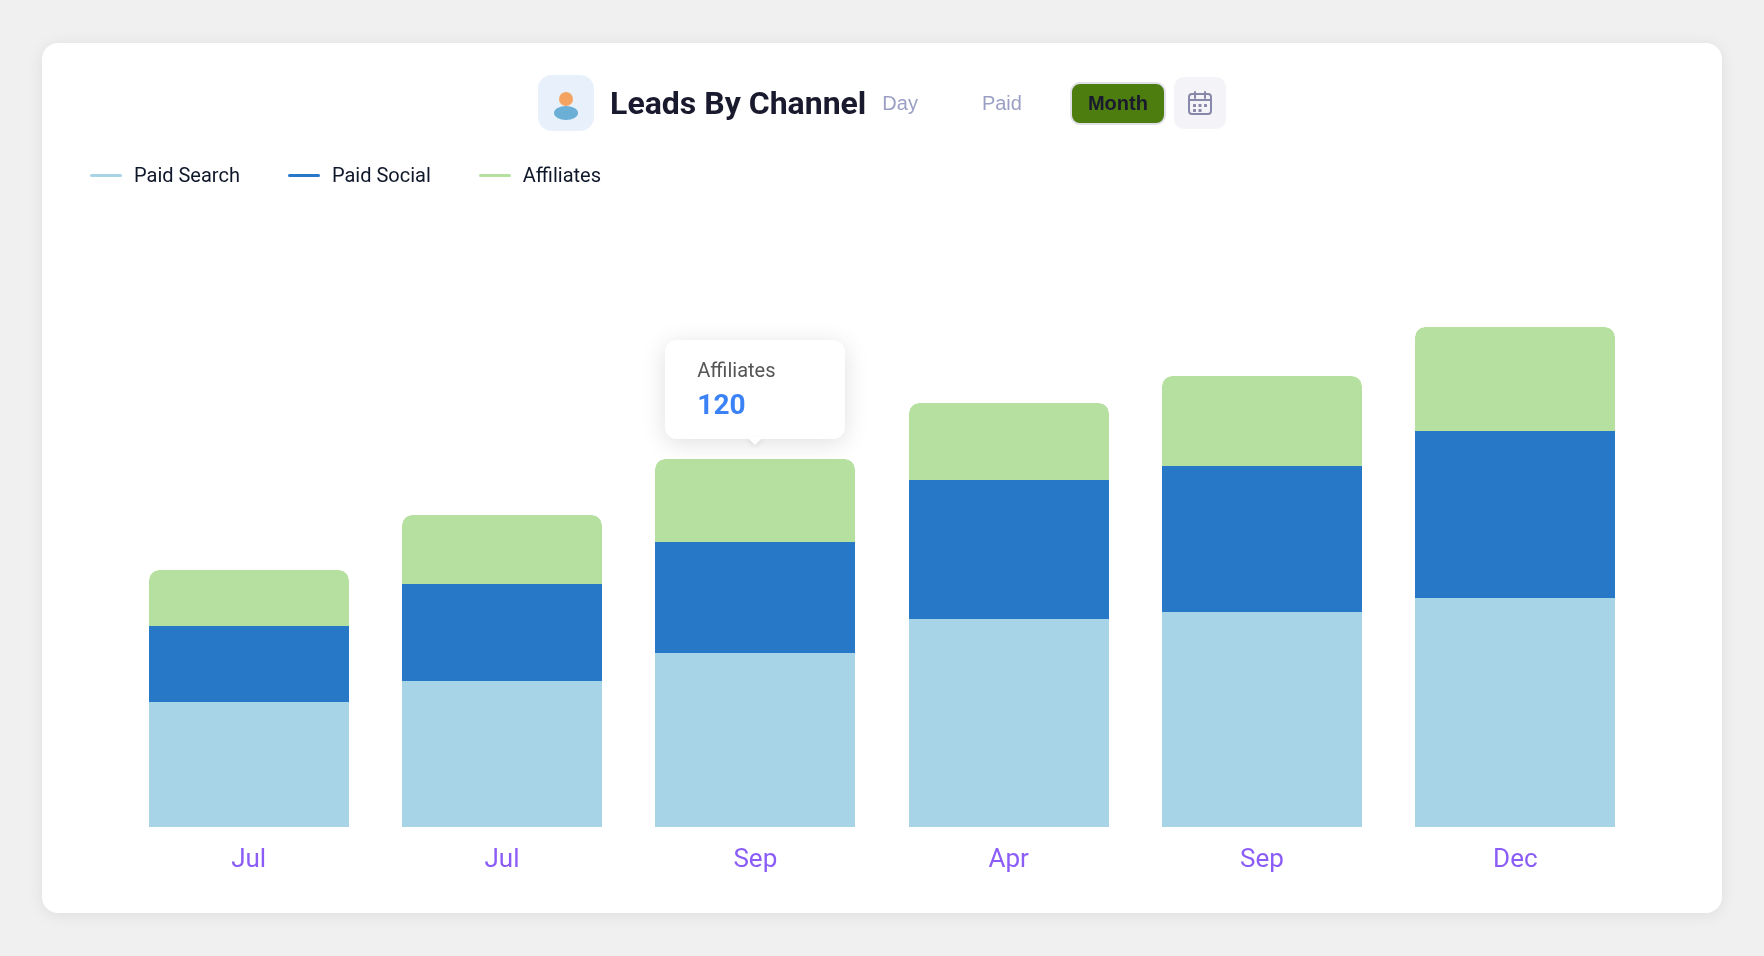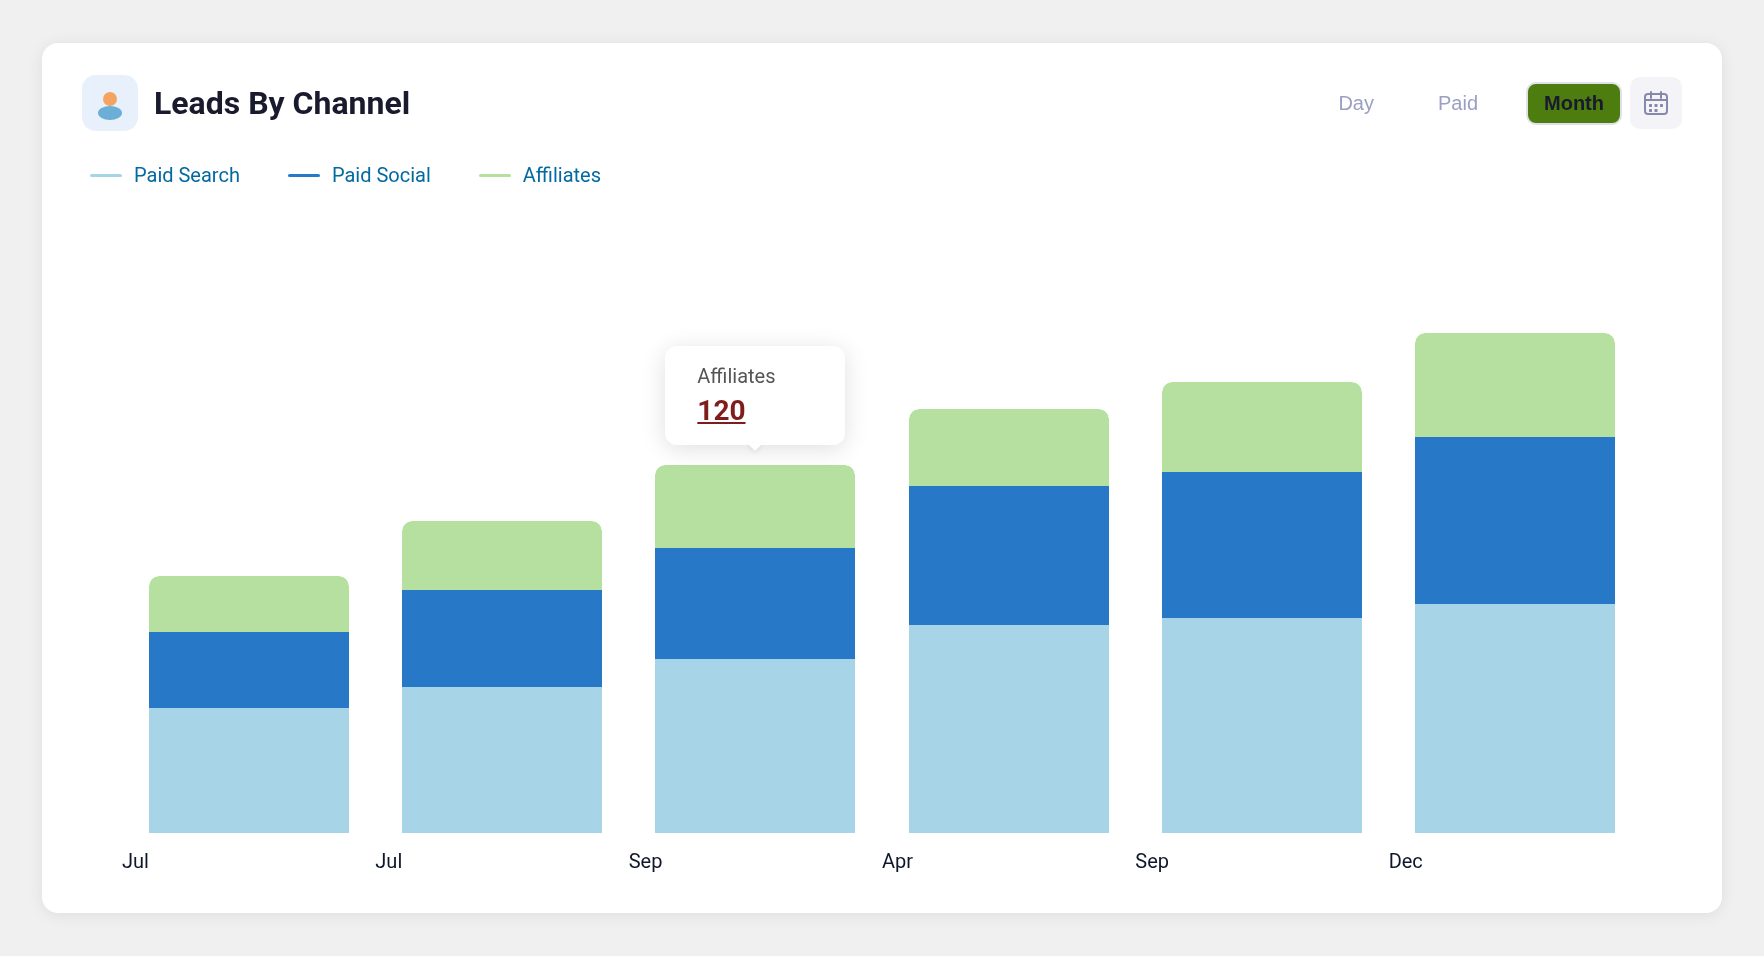--- a/index.html
+++ b/index.html
@@ -18,21 +18,21 @@
       width: 1680px;
       min-height: 870px;
       box-shadow: 0 2px 16px rgba(0,0,0,0.08);
       position: relative;
       display: flex;
       flex-direction: column;
     }
     .header {
       display: flex;
       align-items: center;
-      justify-content: space-between;
+      justify-content: center;
       margin-bottom: 32px;
     }
     .header-left {
       display: flex;
       align-items: center;
       gap: 16px;
     }
     .avatar-icon {
       width: 56px;
       height: 56px;
@@ -94,21 +94,21 @@
       align-items: center;
       gap: 48px;
       margin-bottom: 40px;
       padding-left: 8px;
     }
     .legend-item {
       display: flex;
       align-items: center;
       gap: 12px;
       font-size: 20px;
-      color: #0369a1;
+      color: #0f172a;
     }
     .legend-line {
       width: 32px;
       height: 3px;
       border-radius: 2px;
     }
     .chart-area {
       flex: 1;
       position: relative;
       display: flex;
@@ -152,23 +152,23 @@
     .bar-segment.paid-search {
       background: #a8d4e8;
     }
     .x-labels {
       display: flex;
       align-items: center;
       padding: 16px 40px 0 40px;
     }
     .x-label {
       flex: 1;
-      text-align: left;
-      font-size: 20px;
-      color: #0f172a;
+      text-align: center;
+      font-size: 26px;
+      color: #8b5cf6;
       font-weight: 400;
     }
     
     .tooltip {
       position: absolute;
       background: #fff;
       border-radius: 12px;
       box-shadow: 0 4px 24px rgba(0,0,0,0.13);
       padding: 18px 32px;
       min-width: 180px;
@@ -186,22 +186,21 @@
       filter: drop-shadow(0 2px 2px rgba(0,0,0,0.08));
     }
     .tooltip-label {
       font-size: 20px;
       color: #555;
       margin-bottom: 6px;
     }
     .tooltip-value {
       font-size: 28px;
       font-weight: 700;
-      color: #7f1d1d;
-      text-decoration: underline;
+      color: #3b82f6;
     }
   </style>
 </head>
 <body>
 
 <div class="card">
 
   <div class="header">
     <div class="header-left">
       <div class="avatar-icon">

